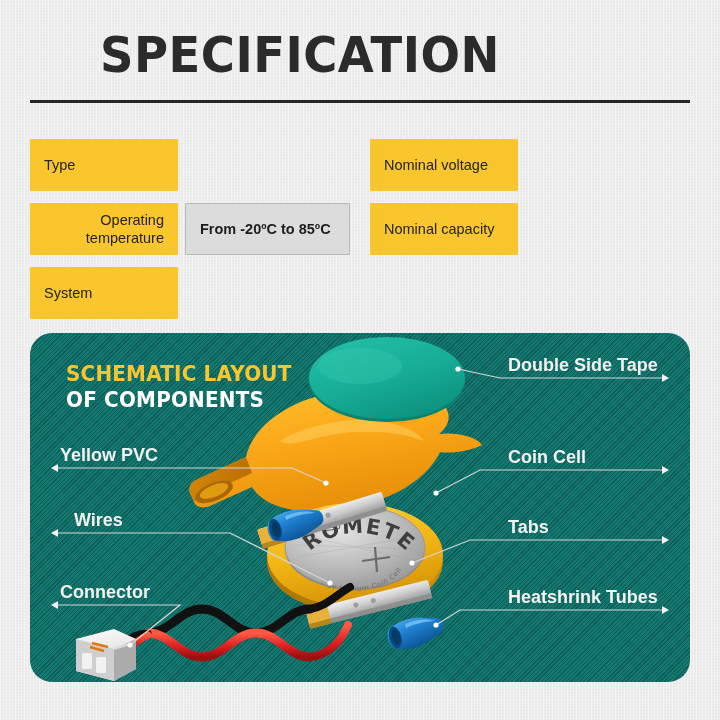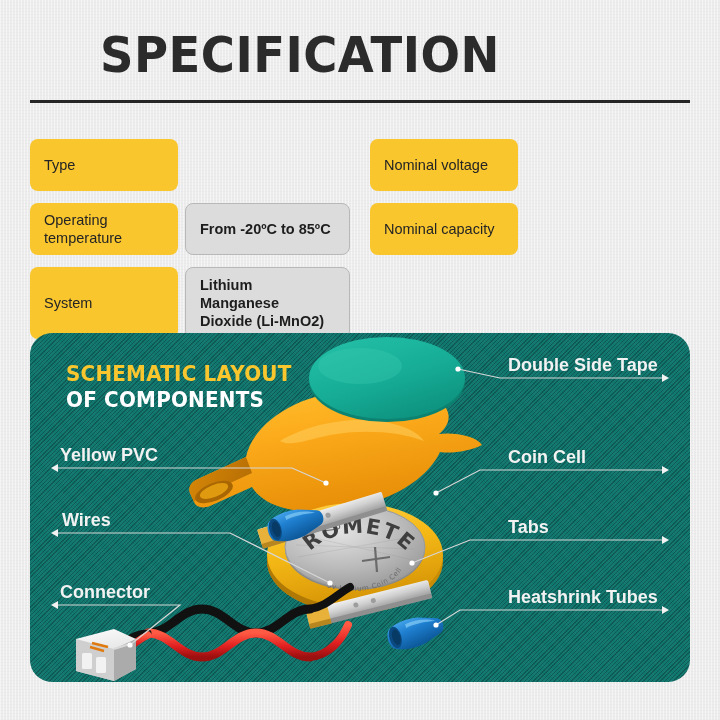--- a/index.html
+++ b/index.html
@@ -61,28 +61,29 @@
     grid-template-columns: 1fr 1fr;
     column-gap: 20px;
     row-gap: 12px;
   }
   .spec-row {
     display: grid;
     grid-template-columns: 148px 1fr;
     column-gap: 7px;
   }
   .spec-key, .spec-val {
-    border-radius: 8px;
+    border-radius: 1px;
     min-height: 52px;
     display: flex;
     align-items: center;
     padding: 8px 14px;
     box-sizing: border-box;
     font-size: 14.5px;
     line-height: 18px;
+    text-align: right;
   }
   .spec-key {
     background: #f9c62e;
     color: #242424;
     font-weight: 400;
   }
   .spec-val {
     background: #dcdcdc;
     border: 1px solid #b8b8b8;
     color: #1d1d1d;
@@ -177,21 +178,20 @@
       <div class="spec-key">Operating temperature</div>
       <div class="spec-val">From -20ºC to 85ºC</div>
     </div>
 
     <div class="spec-row">
       <div class="spec-key">Nominal capacity</div>
     </div>
 
     <div class="spec-row">
       <div class="spec-key">System</div>
-      <div class="spec-val">Lithium Manganese Dioxide (Li-MnO2)</div>
     </div>
 
   </div>
 
   <div class="schematic">
     <div class="schematic-inner">
 
       <div class="sch-heading">
         <span class="l1">SCHEMATIC LAYOUT</span>
         <span class="l2">OF COMPONENTS</span>
@@ -392,21 +392,21 @@
           <circle cx="300" cy="250" r="2.6"></circle>
           <circle cx="100" cy="312" r="2.6"></circle>
           <circle cx="428" cy="36" r="2.6"></circle>
           <circle cx="406" cy="160" r="2.6"></circle>
           <circle cx="382" cy="230" r="2.6"></circle>
           <circle cx="406" cy="292" r="2.6"></circle>
         </g>
       </svg>
 
       <div class="callout left" style="top:112px;left:30px;">Yellow PVC</div>
-      <div class="callout left" style="top:177px;left:32px;">Wires</div>
+      <div class="callout left" style="top:177px;left:44px;">Wires</div>
       <div class="callout left" style="top:249px;left:30px;">Connector</div>
 
       <div class="callout right" style="top:22px;left:478px;">Double Side Tape</div>
       <div class="callout right" style="top:114px;left:478px;">Coin Cell</div>
       <div class="callout right" style="top:184px;left:478px;">Tabs</div>
       <div class="callout right" style="top:254px;left:478px;">Heatshrink Tubes</div>
 
     </div>
   </div>
 

